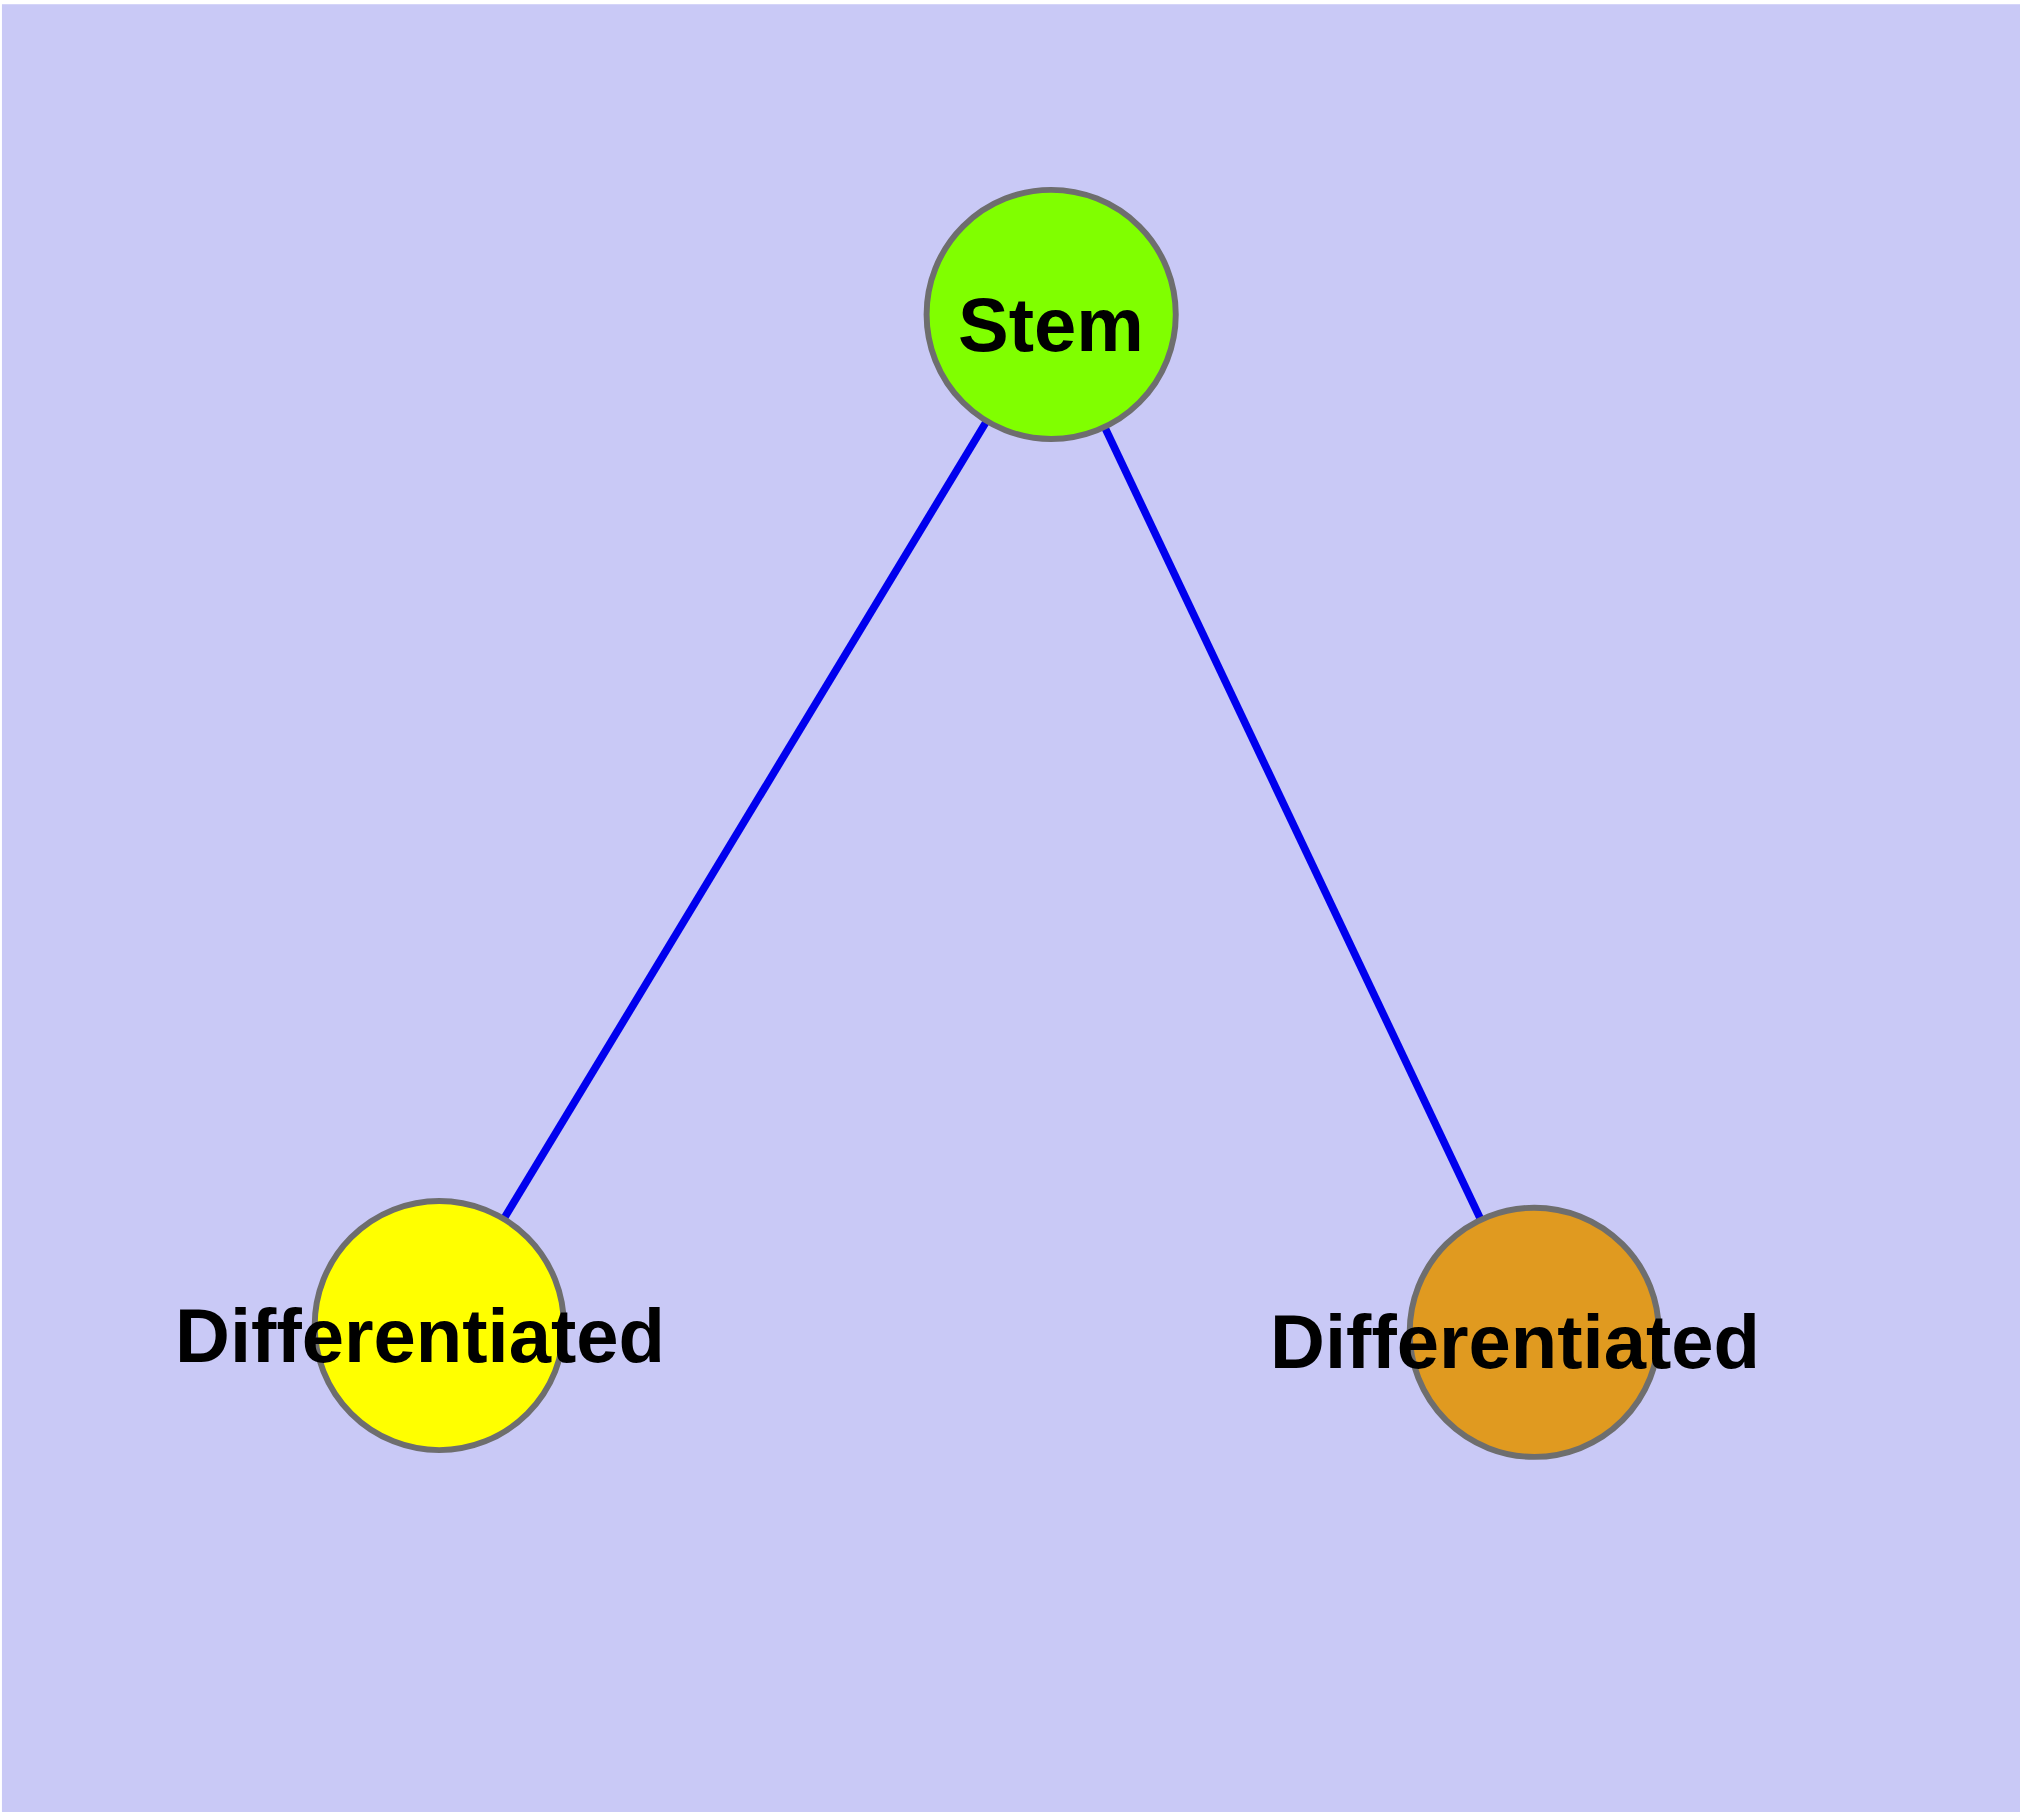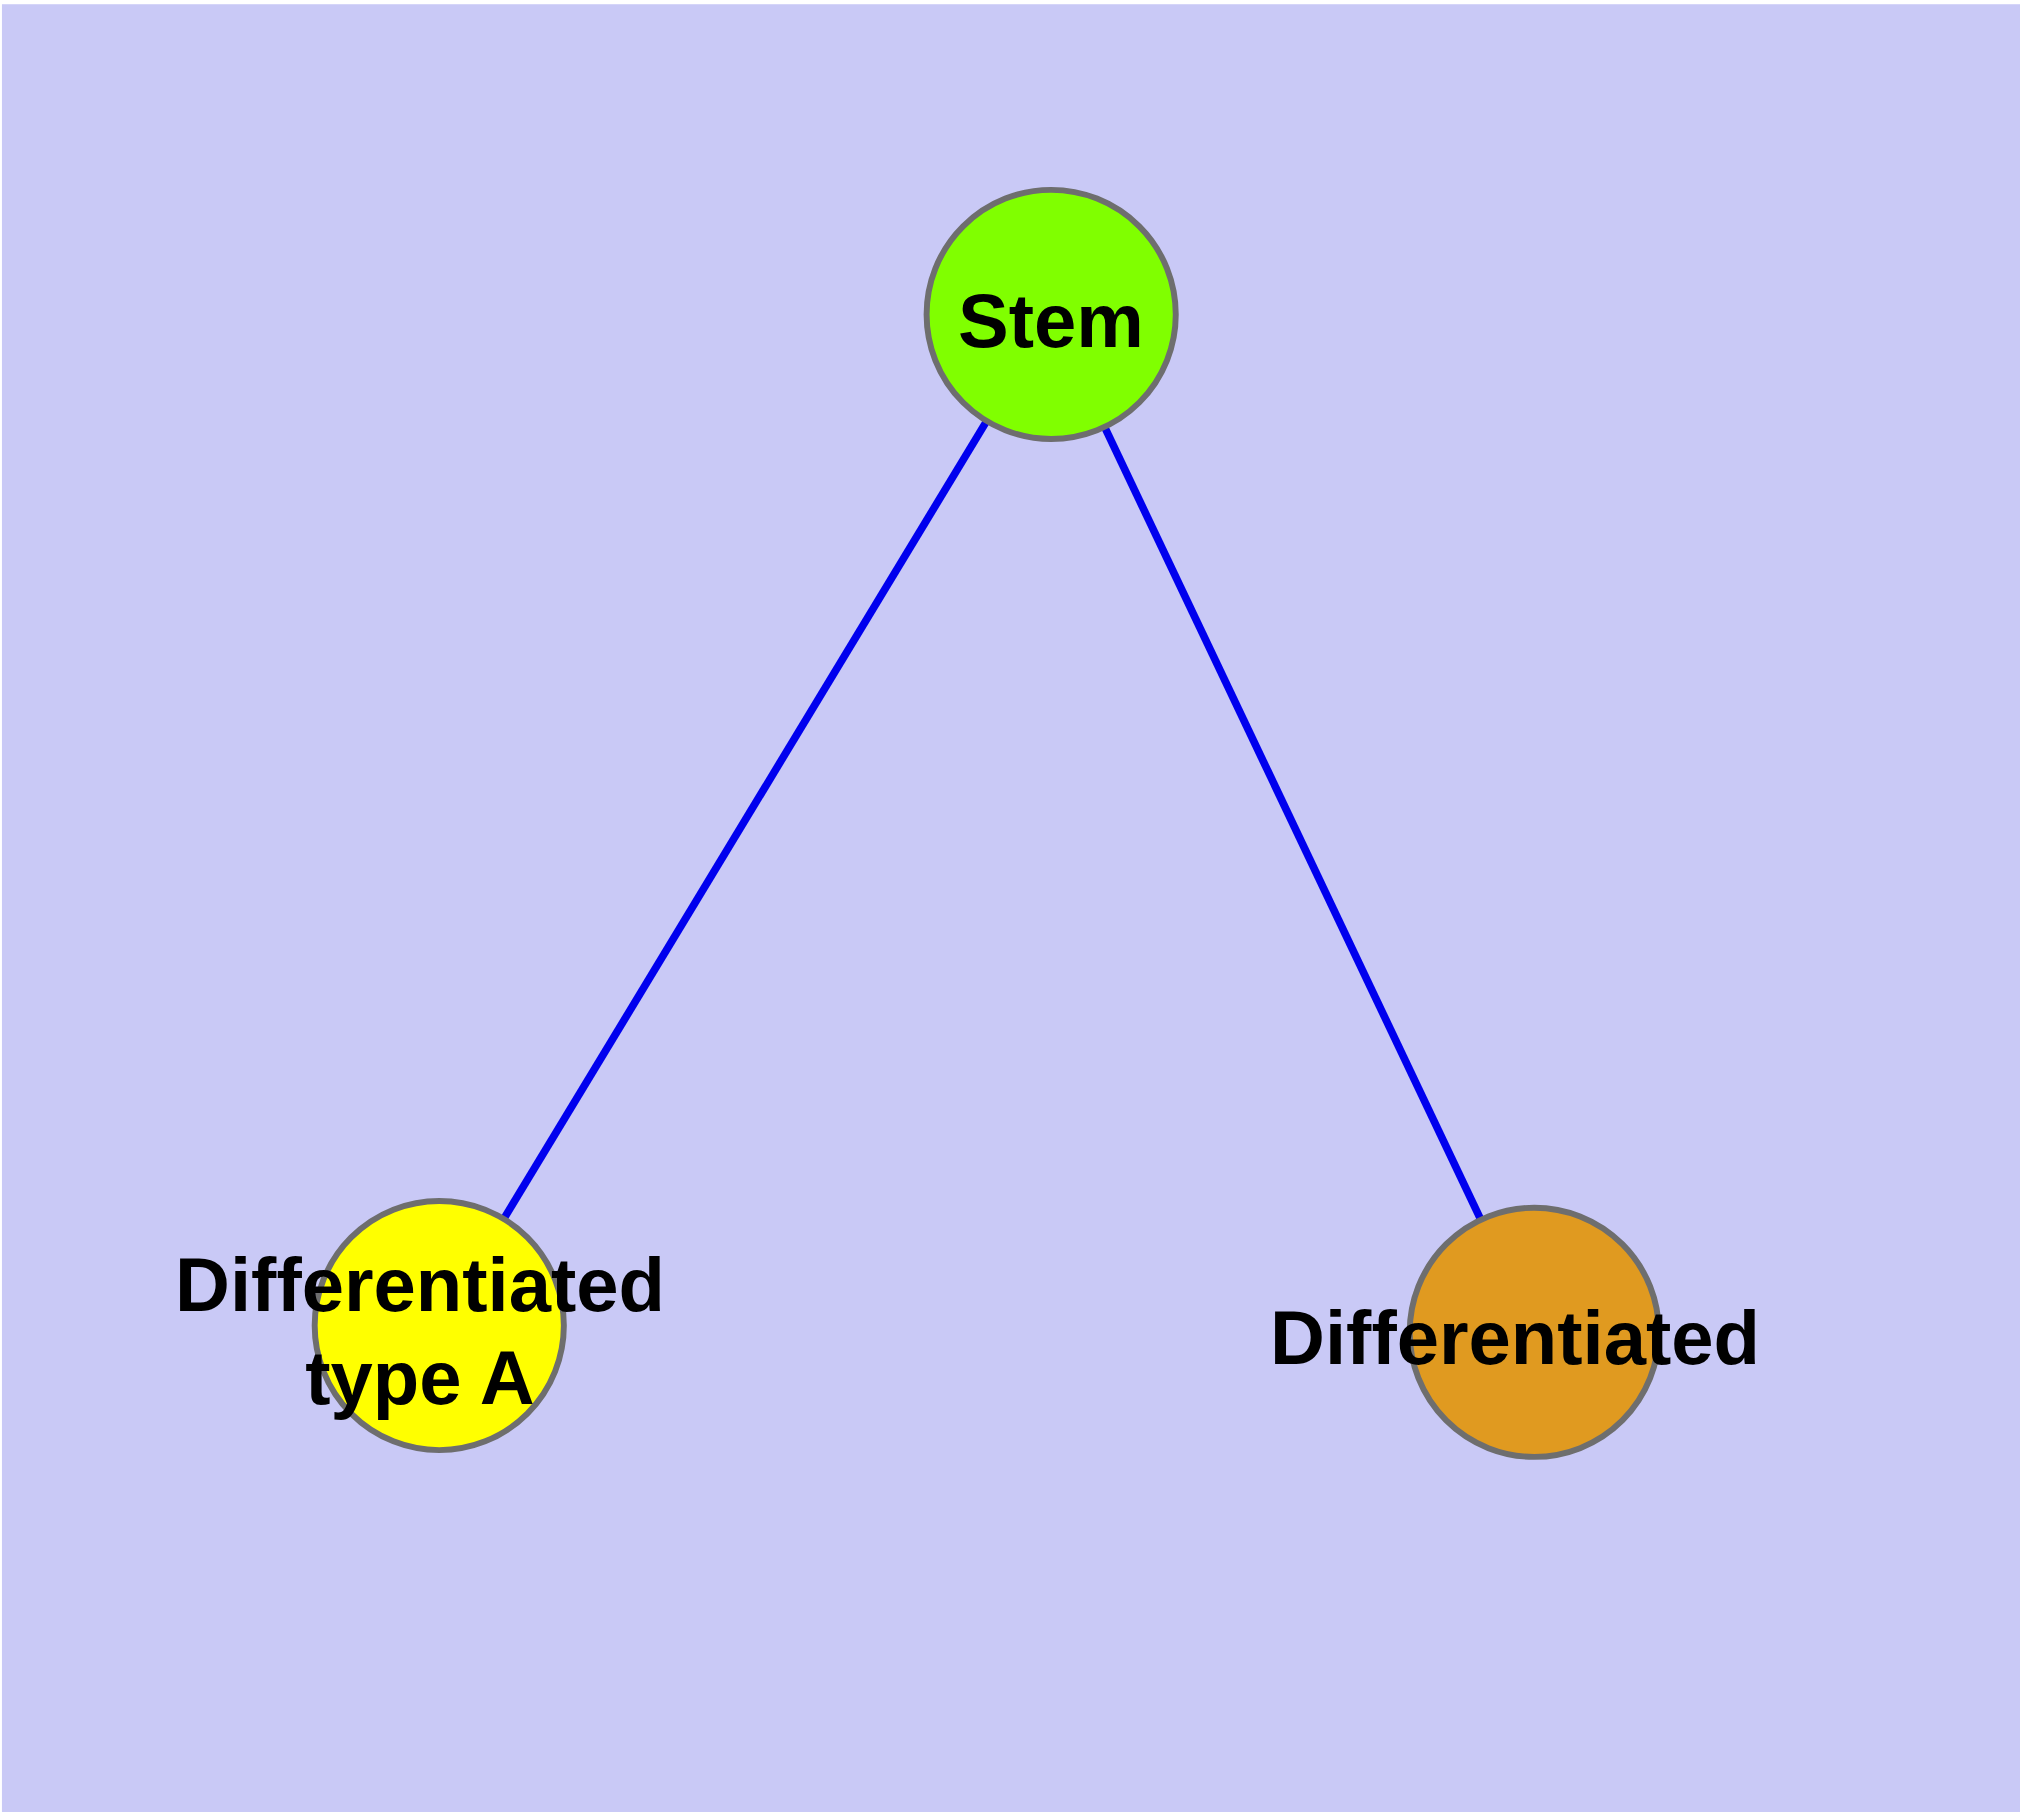--- a/index.html
+++ b/index.html
@@ -27,21 +27,21 @@
     position: absolute;
     transform: translate(-50%, -50%);
     text-align: center;
     font-size: 76px;
     font-weight: bold;
     line-height: 93px;
     color: #000000;
     white-space: nowrap;
     pointer-events: none;
   }
-  .node-label span { display: block; }
+  .node-label span { display: block; margin-top: 8px; }
 </style>
 </head>
 <body>
 
 <div class="canvas">
 
   <svg class="graph-svg" viewBox="0 0 2384 2138">
 
     <rect x="2" y="5" width="2382" height="2133" fill="#c9c9f6"></rect>
 
@@ -52,21 +52,20 @@
     <circle cx="518" cy="1564" r="147" stroke-width="7" fill="#ffff00" stroke="#6e6e6e"></circle>
     <circle cx="1810" cy="1572" r="147" stroke-width="7" fill="#e09a20" stroke="#6e6e6e"></circle>
   </svg>
 
   <div class="node-label" style="left:1051px; top:320px;">
     <span>Stem</span>
   </div>
 
   <div class="node-label" style="left:420px; top:1331px;">
     <span>Differentiated</span>
-    <span>type A</span>
   </div>
 
   <div class="node-label" style="left:1515px; top:1337px;">
     <span>Differentiated</span>
   </div>
 
 </div>
 
 
 </body></html>

